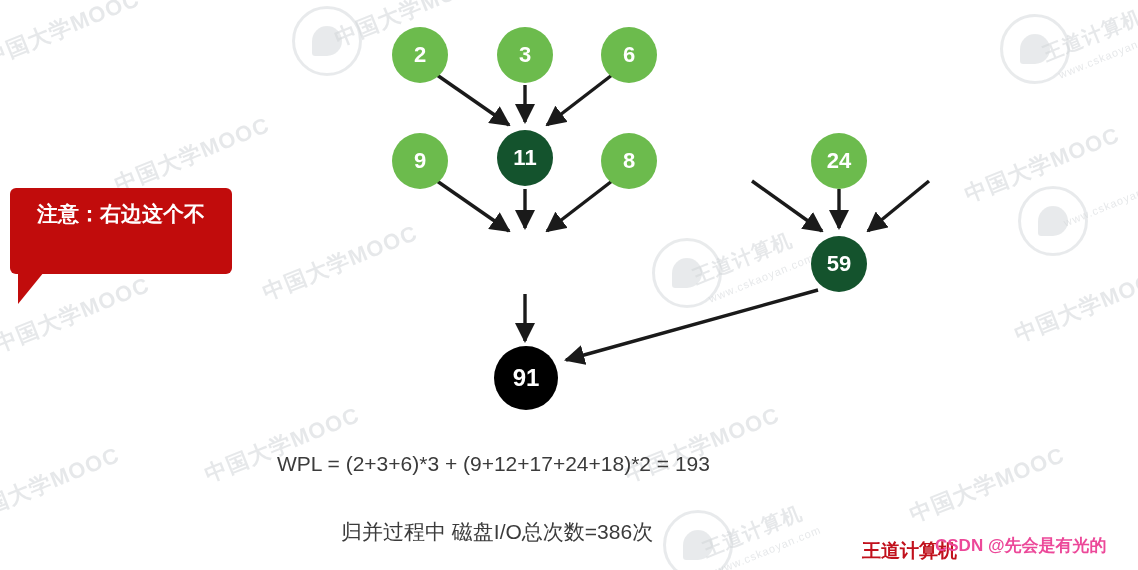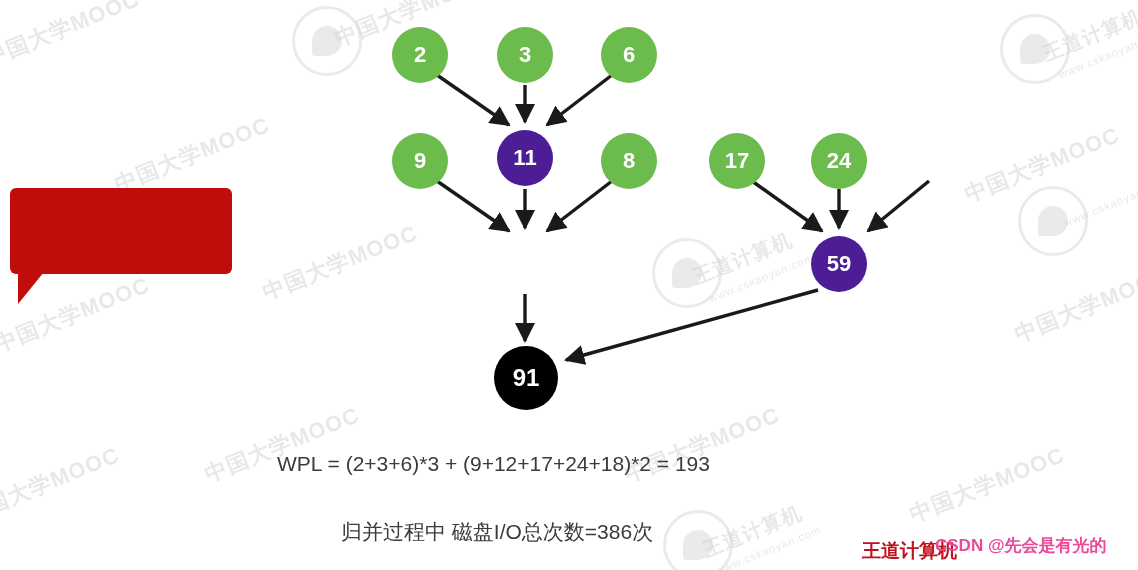--- a/index.html
+++ b/index.html
@@ -72,21 +72,21 @@
     position:absolute;
     border-radius:50%;
     color:#ffffff;
     font-weight:700;
     display:flex;
     align-items:center;
     justify-content:center;
     box-sizing:border-box;
   }
   .node.leaf{background:#6cbb4d;width:56px;height:56px;font-size:22px;}
-  .node.mid{background:#4c1d95;width:56px;height:56px;font-size:22px;}
+  .node.mid{background:#14532d;width:56px;height:56px;font-size:22px;}
   .node.root{background:#000000;width:64px;height:64px;font-size:24px;}
 
   
   .formula{
     position:absolute;
     color:#3b3b3b;
     font-size:21px;
     white-space:nowrap;
   }
 
@@ -162,28 +162,28 @@
     </g>
   </svg>
 
   <div class="node leaf" style="left:392px;top:27px;">2</div>
   <div class="node leaf" style="left:497px;top:27px;">3</div>
   <div class="node leaf" style="left:601px;top:27px;">6</div>
 
   <div class="node leaf" style="left:392px;top:133px;">9</div>
   <div class="node mid" style="left:497px;top:130px;">11</div>
   <div class="node leaf" style="left:601px;top:133px;">8</div>
-  <div class="node leaf" style="left:709px;top:133px;">17</div>
   <div class="node leaf" style="left:811px;top:133px;">24</div>
 
   <div class="node mid" style="left:811px;top:236px;text-align:right;">59</div>
 
   <div class="node root" style="left:494px;top:346px;">91</div>
 
   <div id="callout">
+    <span class="l1">注意：右边这个不</span>
     <span class="tail"></span>
   </div>
 
   <div class="formula" style="left:277px;top:452px;">WPL = (2+3+6)*3 + (9+12+17+24+18)*2 = 193</div>
   <div class="formula" style="left:341px;top:518px;">归并过程中 磁盘I/O总次数=386次</div>
 
   <div class="brand" id="brand-wangdao">王道计算机</div>
   <div class="brand" id="brand-csdn">CSDN @先会是有光的</div>
 
 </div>

